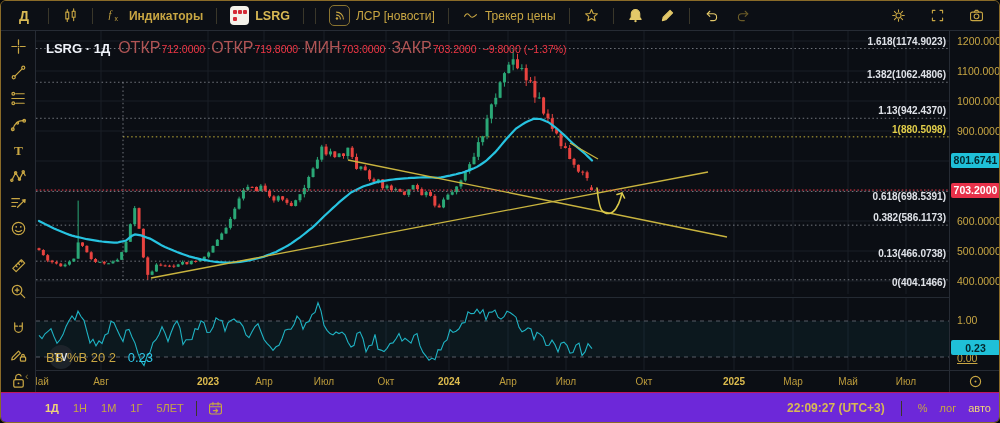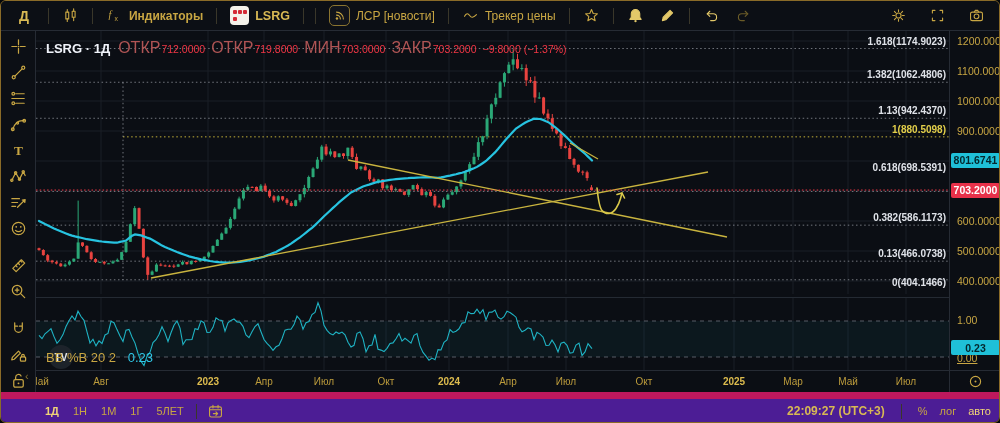--- a/index.html
+++ b/index.html
@@ -44,21 +44,21 @@
   .pbadge{position:absolute;left:1px;width:49px;height:15px;border-radius:2px;font-size:10.5px;font-weight:bold;display:flex;align-items:center;justify-content:center;}
   .pbadge.cy{background:#1fc0d8;color:#04262c;}
   .pbadge.rd{background:#e8314a;color:#fff;}
   
   .timeaxis{position:absolute;left:35px;top:369px;width:913px;height:22px;border-top:1px solid #262b34;z-index:4;overflow:hidden;}
   .tax{position:absolute;top:5px;font-size:10px;color:#bd9c3c;transform:translateX(-50%);white-space:nowrap;}
   .tax.year{color:#dcbb4e;font-weight:bold;}
   .axcorner{position:absolute;left:948px;top:369px;width:52px;height:22px;border-top:1px solid #262b34;border-left:1px solid #262b34;z-index:4;display:flex;align-items:center;justify-content:center;}
   .collapse{position:absolute;left:24px;top:369px;z-index:6;font-size:11px;color:#8a7430;}
   
-  .bottombar{position:absolute;left:0;top:391px;width:1000px;height:31px;background:#4c1d95;border-top:7px solid #be185d;display:flex;align-items:center;padding:0 10px;z-index:5;}
+  .bottombar{position:absolute;left:0;top:391px;width:1000px;height:31px;background:#6d28d9;border-top:1px solid #be185d;display:flex;align-items:center;padding:0 10px;z-index:5;}
   .rngbtn{font-size:11px;color:#c8a643;padding:3px 6px;border-radius:3px;cursor:pointer;}
   .rngbtn.active{color:#f0d478;font-weight:bold;}
   .bb-sep{width:1px;height:15px;background:#3a372a;margin:0 6px;}
   .bb-right{margin-left:auto;display:flex;align-items:center;gap:10px;text-align:right;}
   .clock{font-size:12px;font-weight:bold;color:#d8b954;}
   .bopt{font-size:11px;color:#c8a643;cursor:pointer;}
   .bopt.active{color:#f0d478;}
 </style>
 </head>
 <body>
@@ -629,21 +629,21 @@
         <path d="M586 162 l-5 1.5 M586 162 l2.5 5" stroke="#d9c84a" stroke-width="1.6" fill="none" stroke-linecap="round"></path>
         <line x1="0" x2="913" y1="159.04" y2="159.04" stroke="#f23645" stroke-width="1" stroke-dasharray="1.5 2.2"></line>
       </svg>
     <div class="legend">
       <div id="legend-line1"><span class="lg-sym">LSRG · 1Д</span><span class="lg-lbl">ОТКР</span><span class="lg-val">712.0000</span><span class="lg-lbl">ОТКР</span><span class="lg-val">719.8000</span><span class="lg-lbl">МИН</span><span class="lg-val">703.0000</span><span class="lg-lbl">ЗАКР</span><span class="lg-val">703.2000</span><span class="lg-val">−9.8000 (−1.37%)</span></div>
     </div>
   <div class="fiblabel" style="top: 4.52931px;">1.618(1174.9023)</div>
       <div class="fiblabel" style="top: 38.2558px;">1.382(1062.4806)</div>
       <div class="fiblabel" style="top: 74.2689px;">1.13(942.4370)</div>
       <div class="fiblabel gold" style="top: 92.8471px;">1(880.5098)</div>
-      <div class="fiblabel" style="top: 131px;">0.618(698.5391)</div>
+      <div class="fiblabel" style="top: 160px;">0.618(698.5391)</div>
       <div class="fiblabel" style="top: 181.165px;">0.382(586.1173)</div>
       <div class="fiblabel" style="top: 217.178px;">0.13(466.0738)</div>
       <div class="fiblabel" style="top: 246px;">0(404.1466)</div>
     </div>
 
   <div class="indpane" id="indpane">
       <svg width="913" height="73" viewBox="0 0 913 73">
         <line x1="65" x2="65" y1="0" y2="73" stroke="#1a1f27" stroke-width="1"></line>
         <line x1="172" x2="172" y1="0" y2="73" stroke="#1a1f27" stroke-width="1"></line>
         <line x1="228" x2="228" y1="0" y2="73" stroke="#1a1f27" stroke-width="1"></line>

